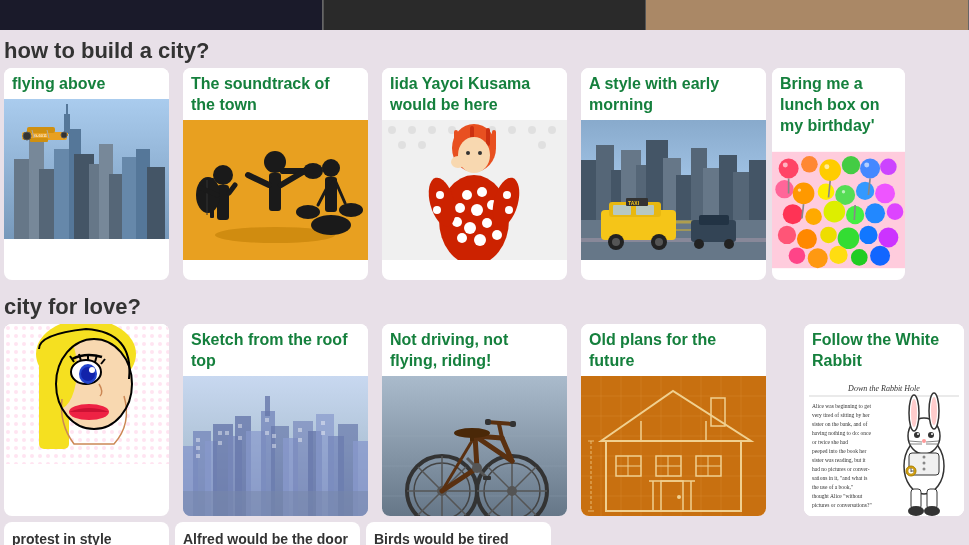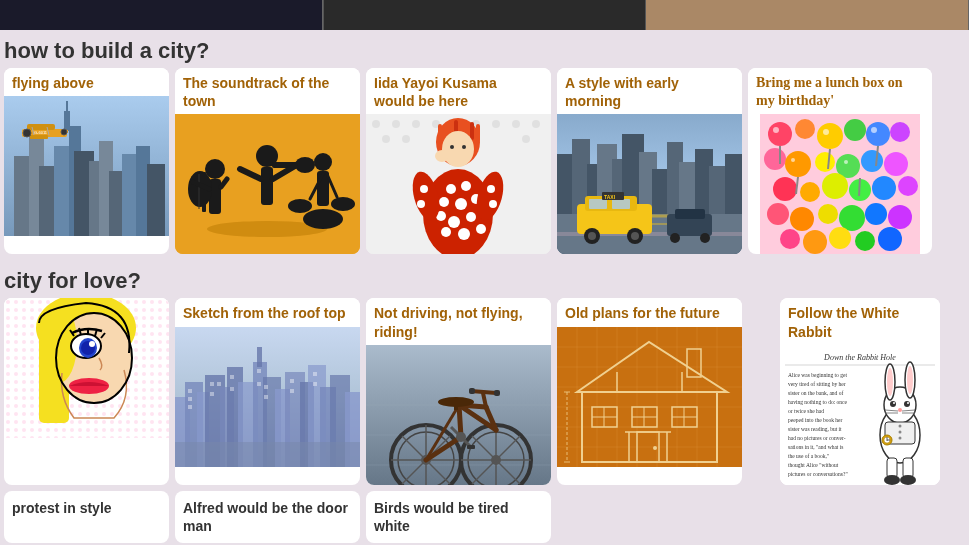--- a/index.html
+++ b/index.html
@@ -55,30 +55,30 @@
     .card {
       background: white;
       border-radius: 8px;
       overflow: hidden;
       position: relative;
       flex-shrink: 0;
     }
 
     .card-title {
       padding: 6px 14px 4px 8px;
-      font-size: 14px;
+      font-size: 16px;
       font-weight: bold;
-      color: #a16207;
+      color: #15803d;
       line-height: 1.3;
       background: white;
     }
 
     
     .card-sm { width: 165px; }
-    .card-md { width: 185px; }
+    .card-md { width: 185px; margin-left: 8px; }
 
     
     .img-area {
       width: 100%;
       height: 140px;
       display: flex;
       align-items: center;
       justify-content: center;
       overflow: hidden;
       position: relative;
@@ -350,21 +350,21 @@
           <line x1="95" y1="110" x2="145" y2="110" stroke="#f5c518" stroke-width="2" opacity="0.4"></line>
 
           <rect x="110" y="100" width="45" height="22" rx="3" fill="#334455"></rect>
           <rect x="118" y="95" width="30" height="10" rx="2" fill="#223344"></rect>
           <circle cx="118" cy="124" r="5" fill="#222"></circle>
           <circle cx="148" cy="124" r="5" fill="#222"></circle>
         </svg>
       </div>
     </div>
 
-    <div class="card" style="width:184px;font-family:Liberation Serif, serif;">
+    <div class="card" style="width:133px;">
       <div class="card-title">
         <span>Bring me a lunch box on my birthday'</span>
       </div>
       <div class="img-area">
         <svg width="160" height="140" viewBox="0 0 160 140">
           <rect width="160" height="140" fill="#ffccdd"></rect>
 
           <circle cx="20" cy="20" r="12" fill="#ff4466"></circle>
           <circle cx="45" cy="15" r="10" fill="#ff8833"></circle>
           <circle cx="70" cy="22" r="13" fill="#ffcc00"></circle>

